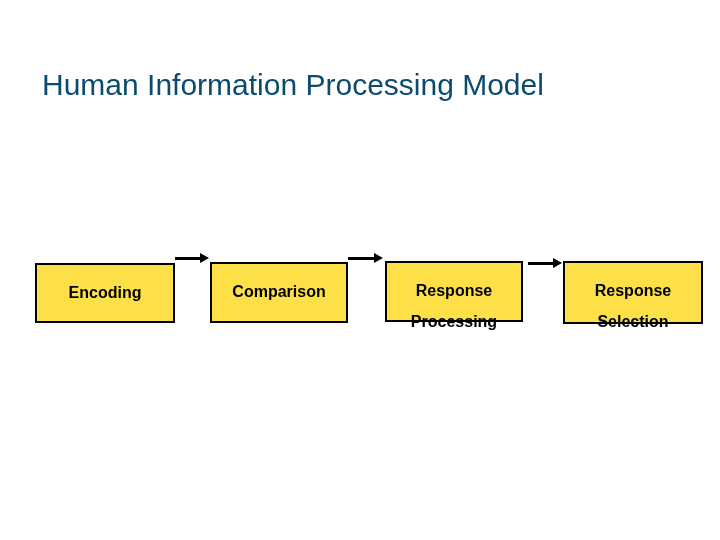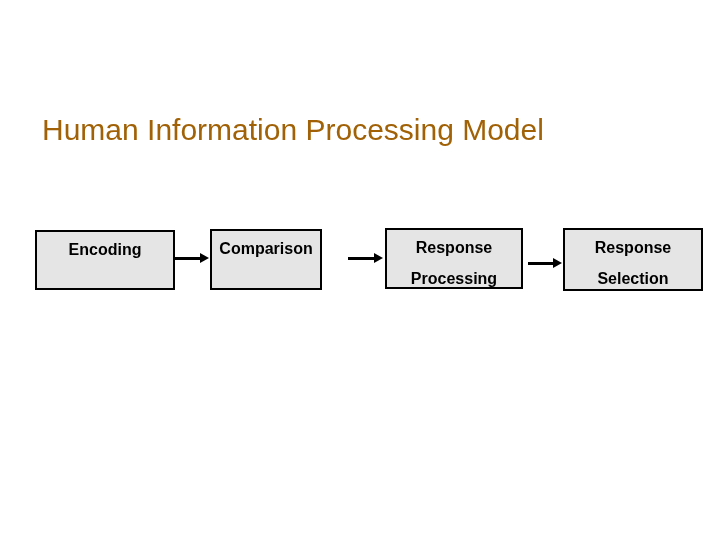--- a/index.html
+++ b/index.html
@@ -14,42 +14,42 @@
     background: #ffffff;
     overflow: hidden;
     font-family: "Liberation Sans", sans-serif;
   }
   .slide-title {
     position: absolute;
     left: 42px;
     top: 68px;
     font-size: 30px;
     font-weight: 400;
-    color: #a16207;
+    color: #0c4a6e;
     white-space: nowrap;
     letter-spacing: 0px;
-    margin-top: 45px;
   }
   .flow-box {
     position: absolute;
     box-sizing: border-box;
-    background: #e5e5e5;
+    background: #fde047;
     border: 2px solid #000000;
     text-align: center;
-    padding-top: 2px;
+    padding-top: 12px;
+    margin-top: 33px;
   }
   .flow-box .line {
     font-size: 16px;
     font-weight: 700;
     color: #000000;
     line-height: 31px;
     white-space: nowrap;
   }
   .box-encoding   { left: 35px;  top: 230px; width: 140px; height: 60px; }
-  .box-comparison { left: 210px; top: 229px; width: 112px; height: 61px; }
+  .box-comparison { left: 210px; top: 229px; width: 138px; height: 61px; }
   .box-selection  { left: 385px; top: 228px; width: 138px; height: 61px; }
   .box-execution  { left: 563px; top: 228px; width: 140px; height: 63px; }
 
   .connector { position: absolute; }
   .connector .shaft {
     position: absolute;
     left: 0;
     top: 4px;
     height: 3px;
     background: #000000;

